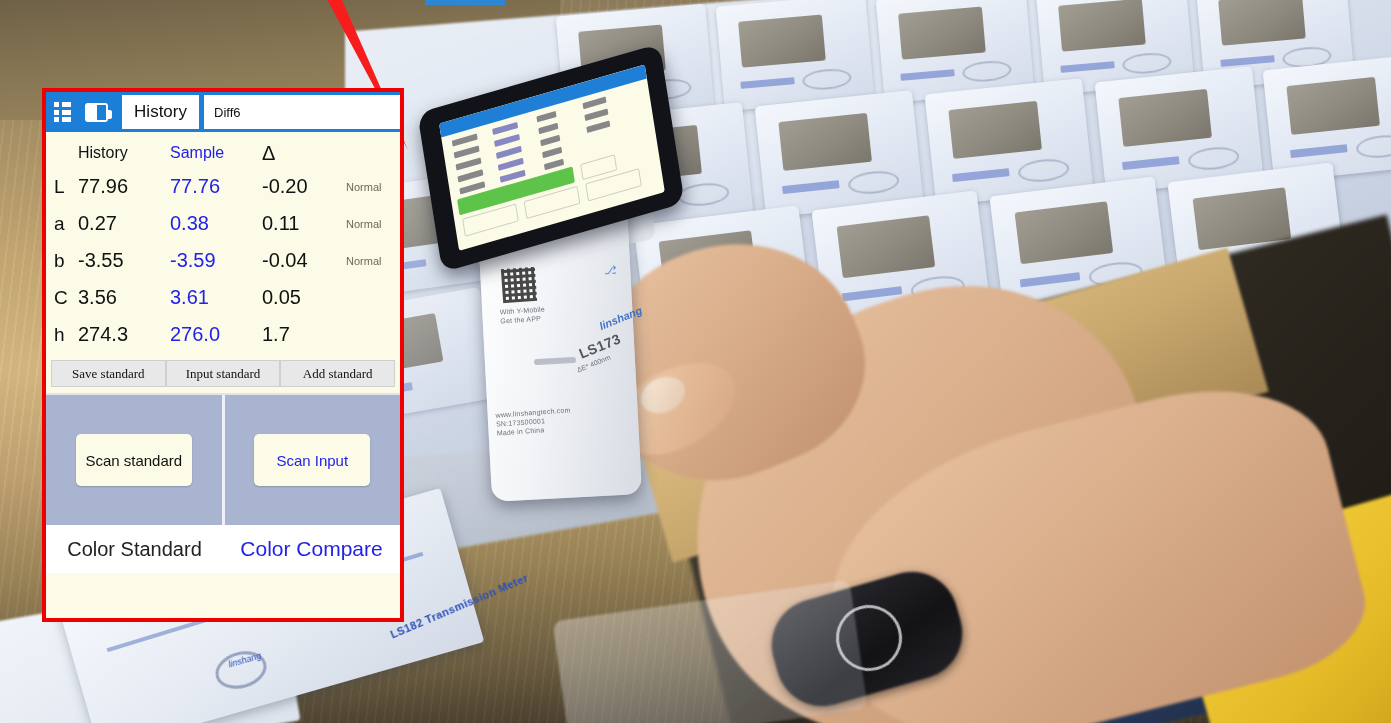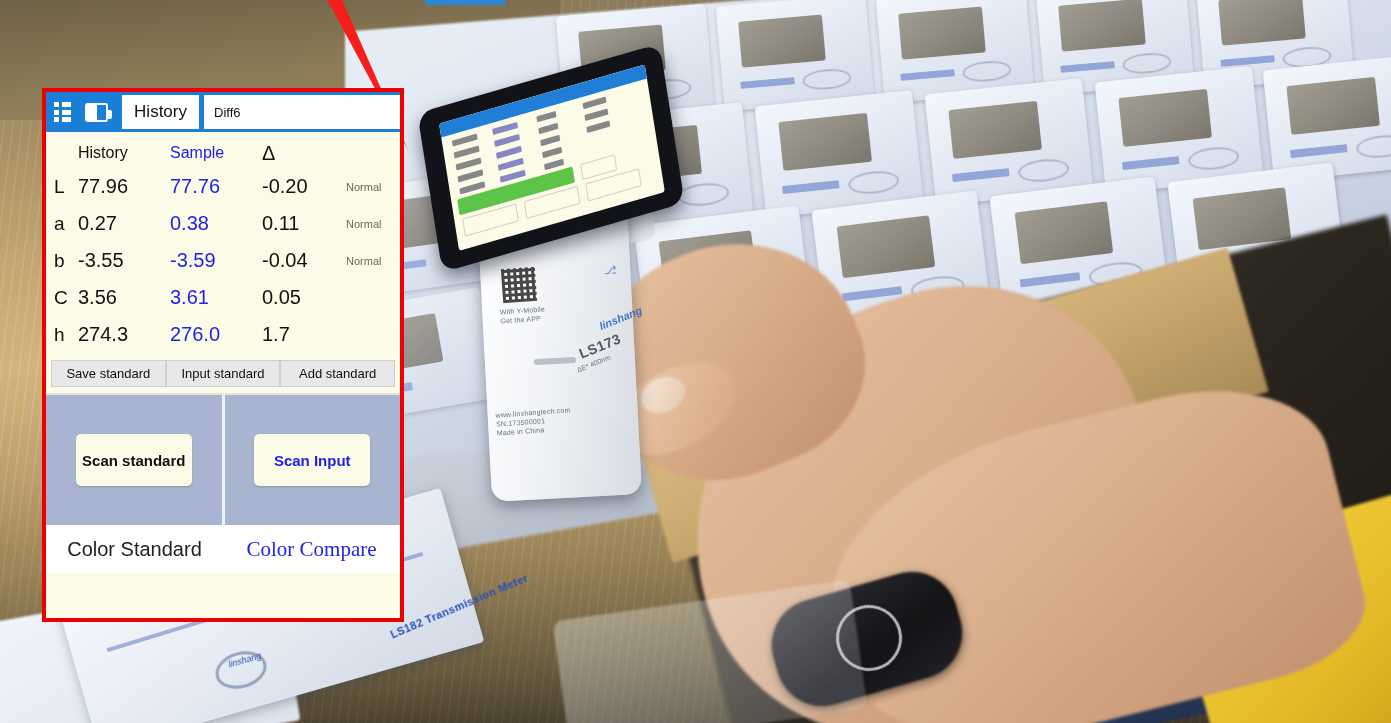--- a/index.html
+++ b/index.html
@@ -296,44 +296,43 @@
     flex:1;background:#5ec449;height:32px;display:flex;align-items:center;
     justify-content:center;color:#111;font-size:18px;cursor:pointer;
   }
   .pass .de{margin-right:18px;}
   .de-setup{
     width:68px;height:32px;background:#b5b5b5;border:1px solid #8d8d8d;
     display:flex;align-items:center;justify-content:center;font-size:14px;
     color:#111;cursor:pointer;box-sizing:border-box;
   }
   
-  .stdrow{display:flex;margin:7px 5px 0 5px;}
+  .stdrow{display:flex;margin:7px 5px 0 5px;font-family:Liberation Serif, serif;}
   .stdrow button{
     flex:1;height:27px;background:#e8e8e8;border:1px solid #cfcfcf;
     font-size:13px;color:#111;font-family:inherit;cursor:pointer;
   }
   
   .scanarea{
     display:flex;margin-top:6px;height:130px;background:#a8b4d0;
     border-top:2px solid #e3e3e3;
   }
   .scanhalf{flex:1;display:flex;align-items:center;justify-content:center;}
   .scan-divider{width:3px;background:#eef1f7;}
   .scanhalf button{
     width:116px;height:52px;background:#fbfbe8;border:none;border-radius:5px;
     font-size:15px;font-family:inherit;cursor:pointer;color:#111;
     box-shadow:0 1px 2px rgba(0,0,0,.18);
-    font-weight:bold;
   }
   .scanhalf button.sample{color:#2222e8;}
   
   .tabbar{display:flex;height:48px;background:#fff;align-items:center;}
   .tabbar .tab{flex:1;text-align:center;cursor:pointer;}
   .tabbar .tab.left{font-size:20px;color:#222;}
-  .tabbar .tab.right{font-size:21px;color:#2222e8;font-family:Liberation Serif, serif;}
+  .tabbar .tab.right{font-size:21px;color:#2222e8;}
 </style>
 </head>
 <body>
 
 <div id="stage">
 
   <div class="photo">
     <div class="wood"></div>
     <div class="wood-grain"></div>
     <div class="wood-top"></div>

